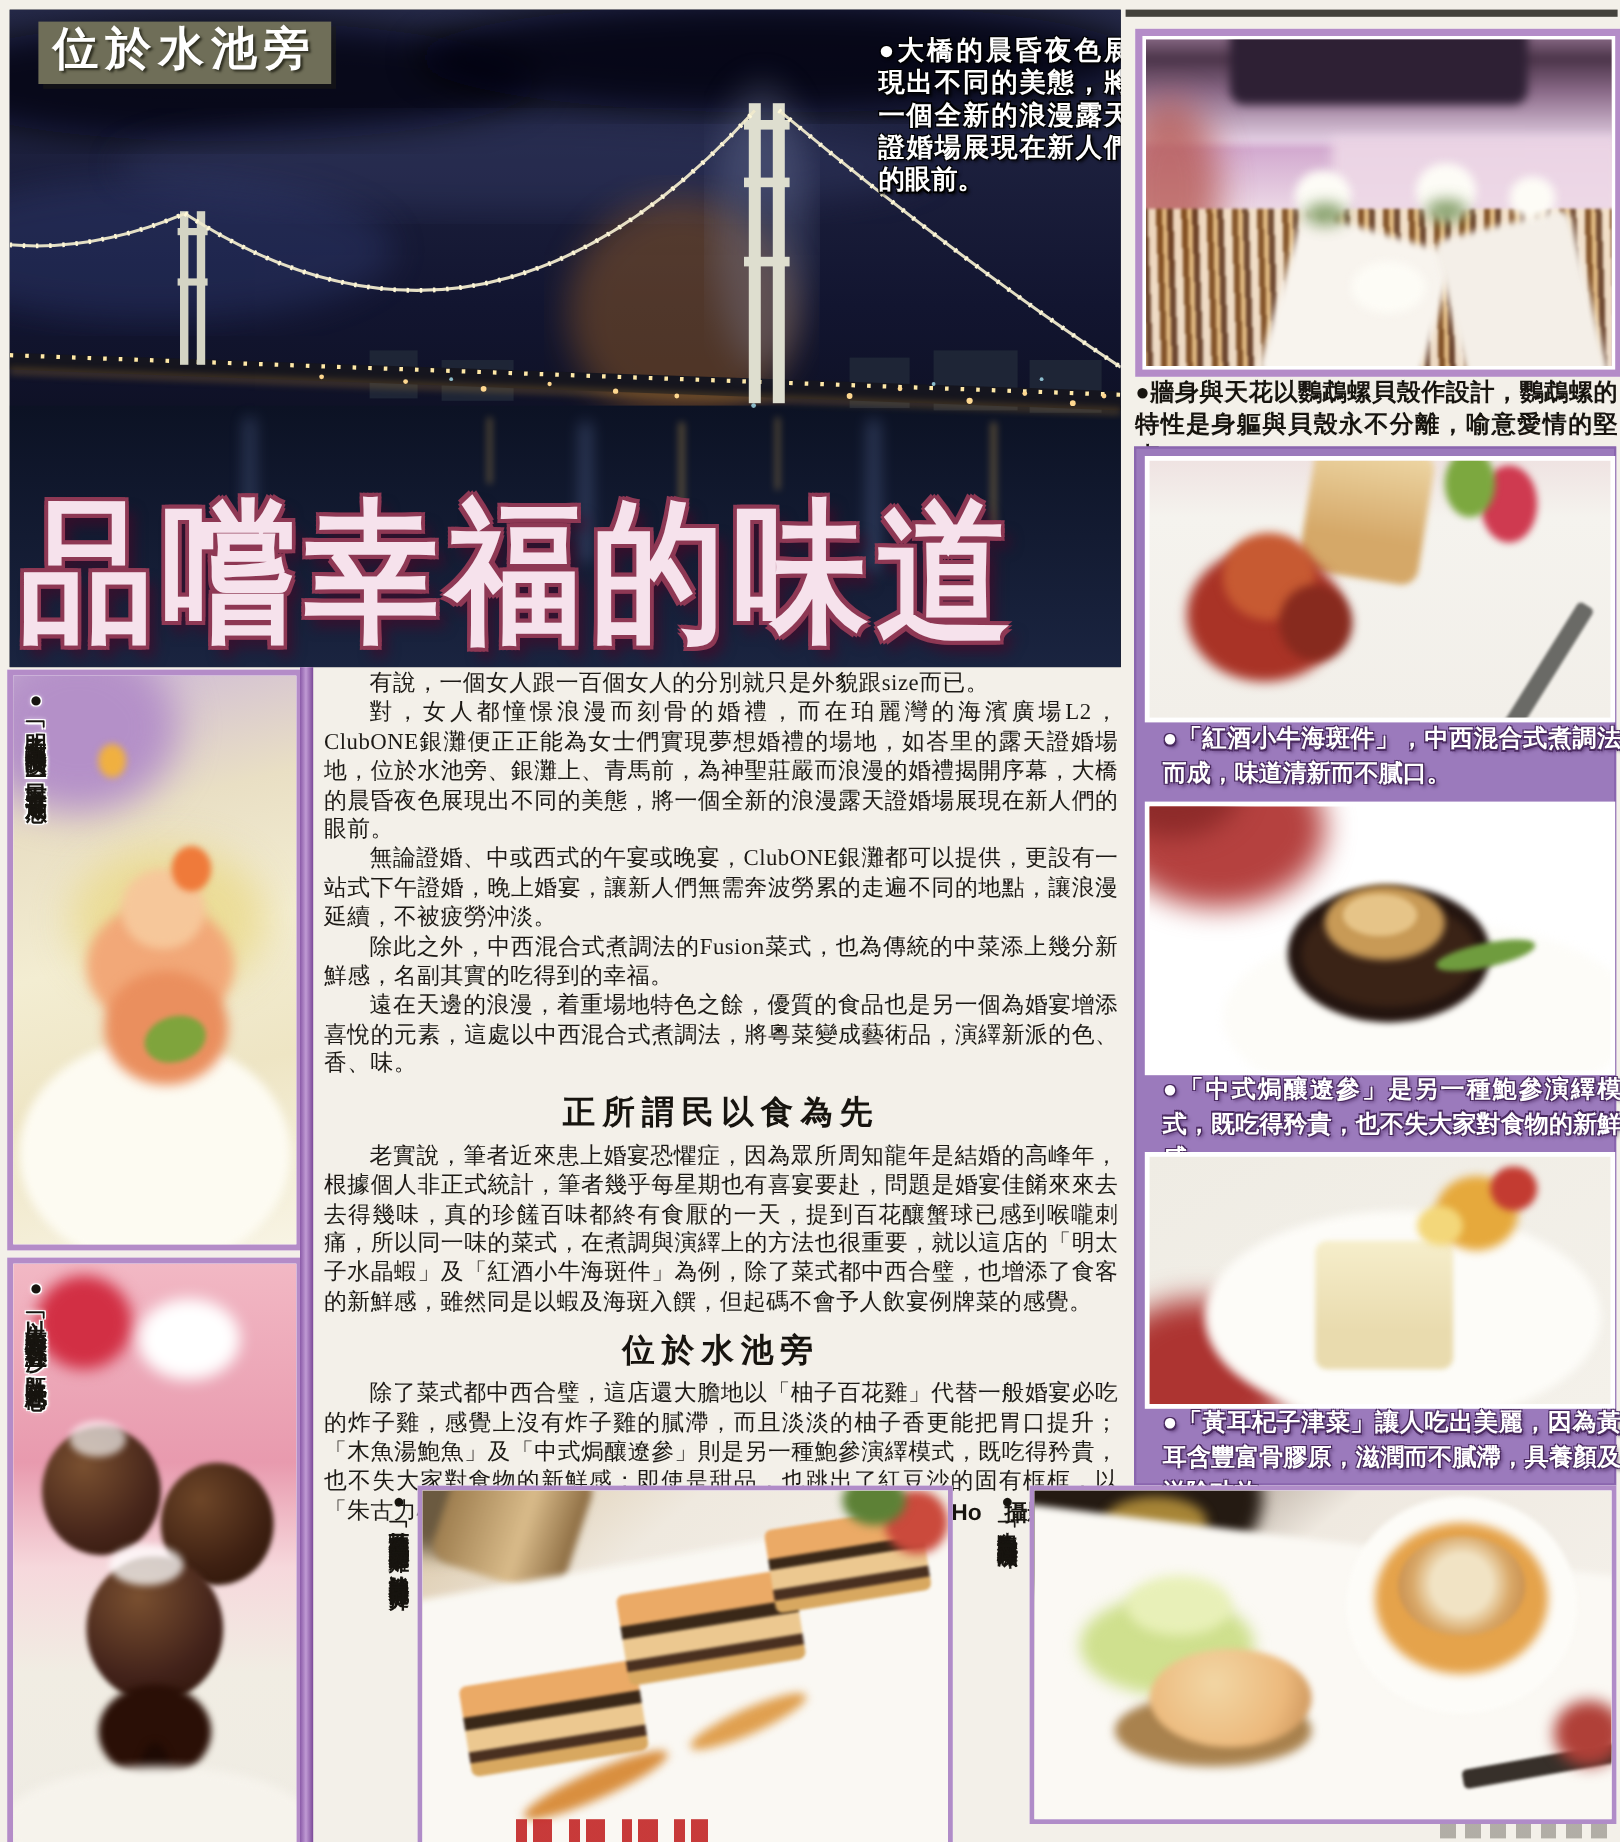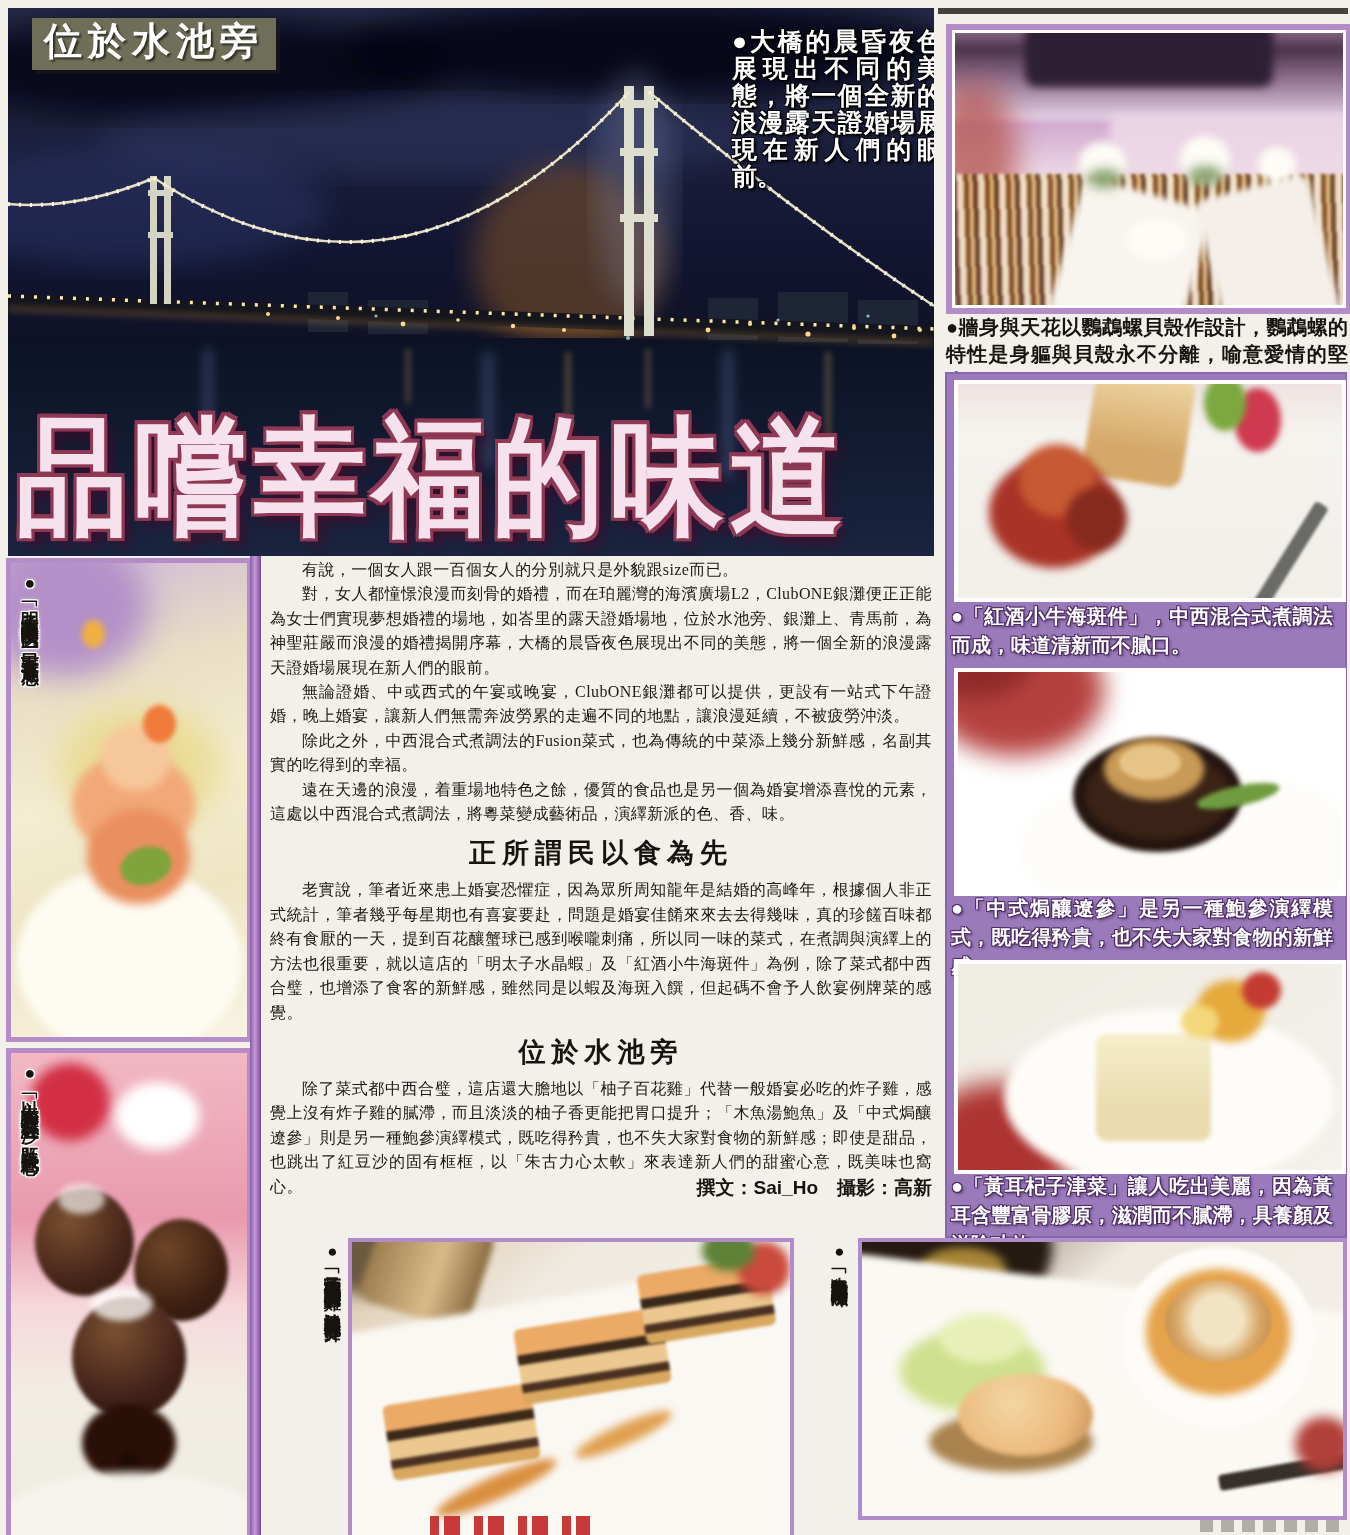--- a/index.html
+++ b/index.html
@@ -6,59 +6,59 @@
   .page{position:relative;width:1350px;height:1535px;background:#f3f0e9;overflow:hidden;
         font-family:"Liberation Sans","DejaVu Sans",sans-serif;color:#221f1c;}
   i{display:block;position:absolute;}
 
   
   .bridge{position:absolute;left:8px;top:8px;width:926px;height:548px;background:#0b0e1e;overflow:hidden;}
   .bridge svg{position:absolute;left:0;top:0;}
   .tag{position:absolute;left:24px;top:10px;background:#6f6e58;color:#fff;font-weight:bold;
        font-size:38px;letter-spacing:6px;padding:3px 12px 7px;line-height:1.1;
        text-shadow:2px 2px 2px rgba(20,20,10,.7);box-shadow:4px 4px 0 rgba(30,30,20,.45);}
-  .bcap{position:absolute;left:724px;top:20px;width:210px;font-size:25px;font-weight:bold;color:#fff;
+  .bcap{position:absolute;left:724px;top:20px;width:210px;font-size:22px;font-weight:bold;color:#fff;
         line-height:27px;text-align:justify;
         text-shadow:1px 1px 0 #000,-1px -1px 0 #000,1px -1px 0 #000,-1px 1px 0 #000,2px 2px 3px #000;}
   .t1{position:absolute;left:16px;top:314px;font-size:46px;font-weight:bold;color:#6a4898;letter-spacing:11px;white-space:nowrap;
       text-shadow:0 0 5px #fff,0 0 10px #fff,2px 2px 2px #fff,-2px -2px 2px #fff,2px -2px 2px #fff,-2px 2px 2px #fff;}
   .t2{position:absolute;left:8px;top:384px;font-size:112px;font-weight:bold;color:#f6e2ec;letter-spacing:7px;white-space:nowrap;
       transform:scaleY(1.14);transform-origin:top left;
       text-shadow:3px 3px 0 #8e3854,-3px -3px 0 #8e3854,3px -3px 0 #8e3854,-3px 3px 0 #8e3854,
                   0 3px 0 #8e3854,0 -3px 0 #8e3854,3px 0 0 #8e3854,-3px 0 0 #8e3854,
                   7px 8px 10px rgba(70,10,40,.75);}
 
   
   .toprule{position:absolute;left:938px;top:8px;width:410px;height:6px;background:#44423c;}
   .hallph{position:absolute;left:946px;top:24px;width:388px;height:272px;border:6px solid #b48cc8;background:#fff;padding:3px;}
   .hallcap{position:absolute;left:946px;top:314px;width:402px;font-size:20px;font-weight:bold;line-height:27px;text-align:justify;color:#17140f;}
   .panel{position:absolute;left:945px;top:372px;width:402px;height:866px;background:#9b7abc;
          box-shadow:inset 0 0 0 2px #8a66ae;}
   .rph{position:absolute;left:9px;width:384px;background:#fff;padding:4px;}
   .rp2{top:8px;height:214px;}
   .rp3{top:296px;height:220px;}
   .rp4{top:588px;height:206px;}
-  .pcap{position:absolute;left:6px;width:382px;font-size:20px;font-weight:bold;line-height:29px;color:#fff;text-align:justify;
+  .pcap{position:absolute;left:24px;width:382px;font-size:20px;font-weight:bold;line-height:29px;color:#fff;text-align:justify;
         text-shadow:1px 1px 0 #4a2a60,-1px -1px 0 #4a2a60,1px -1px 0 #4a2a60,-1px 1px 0 #4a2a60,2px 2px 3px rgba(40,10,60,.55);}
   .pc2{top:230px;} .pc3{top:522px;} .pc4{top:800px;}
 
   
   .lph{position:absolute;left:6px;width:236px;border:5px solid #b48cc8;background:#fff;overflow:hidden;}
   .lp1{top:558px;height:474px;}
   .lp2{top:1048px;height:487px;}
   .lvcap{position:absolute;left:6px;top:10px;height:92%;writing-mode:vertical-rl;text-orientation:upright;
          font-size:18px;font-weight:bold;color:#17140f;line-height:26px;letter-spacing:2px;
          text-shadow:1px 1px 0 #fff,-1px -1px 0 #fff,1px -1px 0 #fff,-1px 1px 0 #fff,0 0 4px #fff;}
 
   
   .divider{position:absolute;left:250px;top:556px;width:11px;height:979px;
            background:linear-gradient(90deg,#8a5aa8,#c09ad4 45%,#7a4898);}
   .article{position:absolute;left:270px;top:558px;width:662px;
            font-family:"Liberation Serif","DejaVu Serif",serif;}
-  .article p{margin:0;font-size:16px;line-height:24.4px;letter-spacing:.4px;text-align:justify;text-indent:2em;color:#1c1915;}
+  .article p{margin:0;font-size:19px;line-height:24.4px;letter-spacing:.4px;text-align:justify;text-indent:2em;color:#1c1915;}
   .article h2{margin:9px 0 7px;font-size:27px;text-align:center;letter-spacing:6px;color:#17140f;
               font-family:"Liberation Sans","DejaVu Sans",sans-serif;}
   .byline{margin-top:-24px;text-align:right;font-size:19px;font-weight:bold;color:#17140f;
           font-family:"Liberation Sans","DejaVu Sans",sans-serif;}
 
   
   .vcap{position:absolute;top:1242px;writing-mode:vertical-rl;text-orientation:upright;
         font-size:17px;font-weight:bold;color:#17140f;line-height:27px;letter-spacing:1px;}
   .vc1{left:258px;width:88px;height:292px;}
   .vc2{left:801px;width:52px;height:292px;}

